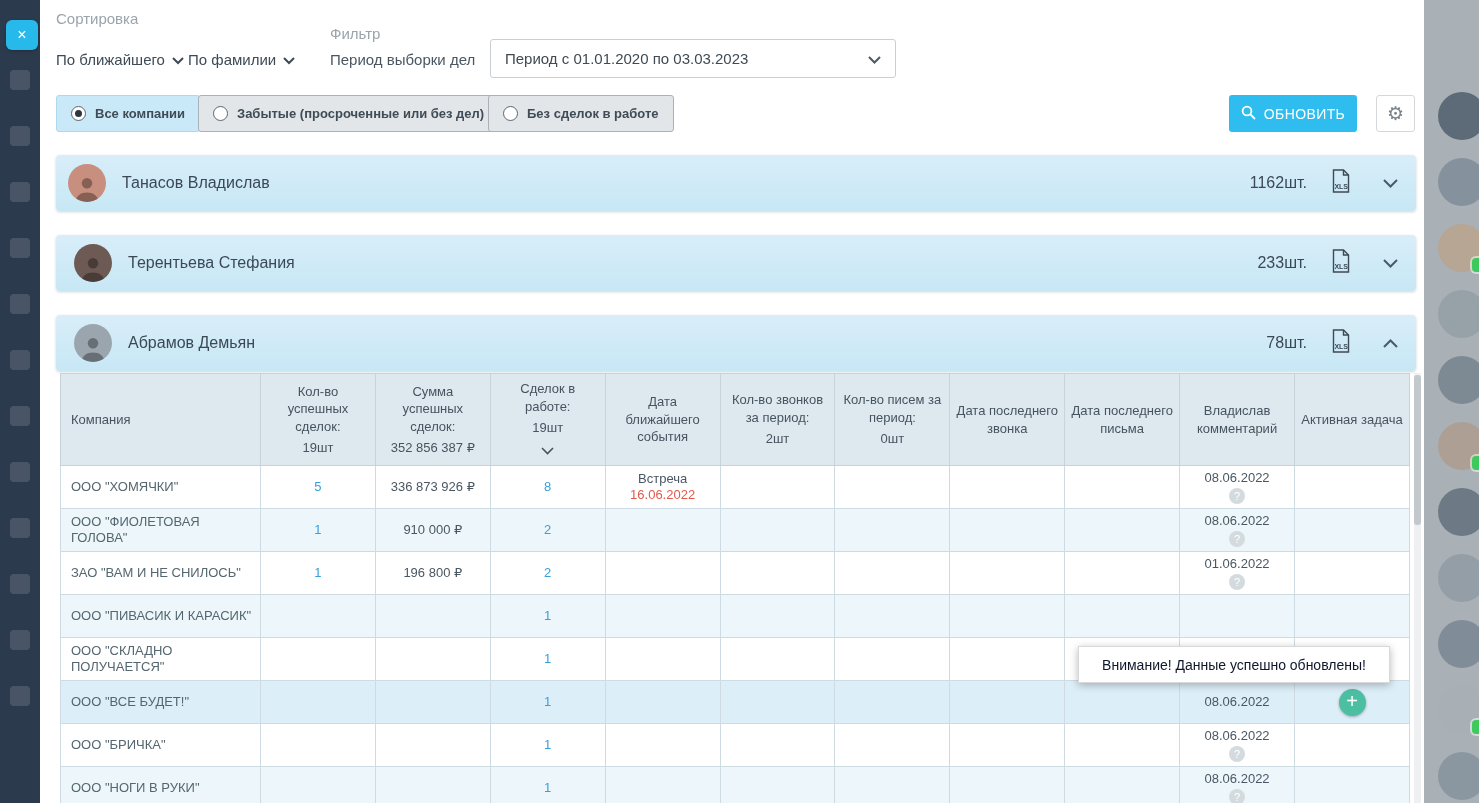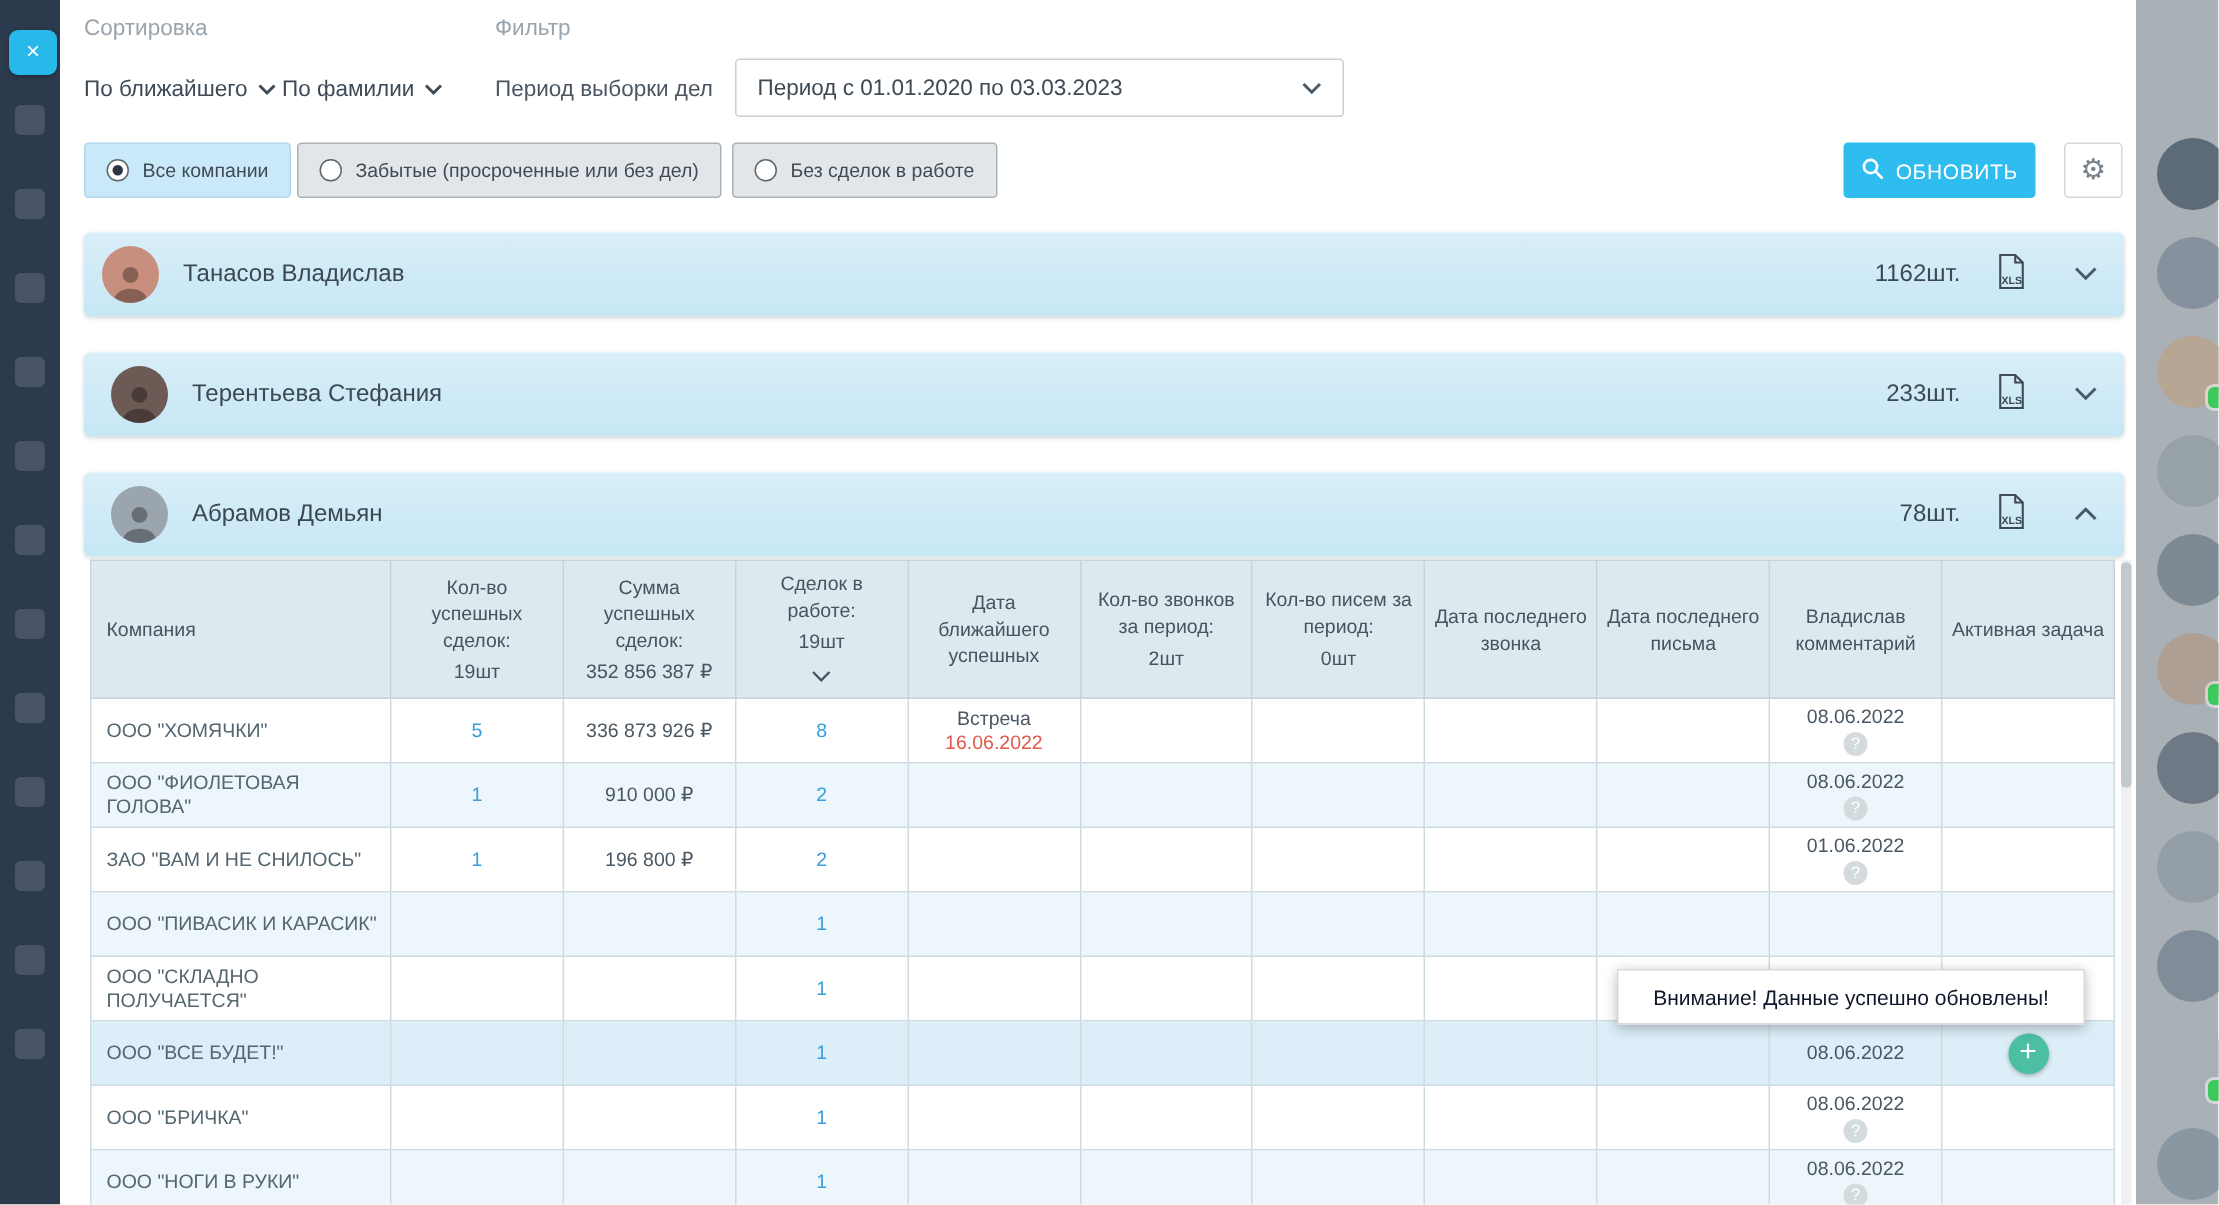--- a/index.html
+++ b/index.html
@@ -17,38 +17,38 @@
     position:absolute; left:6px; top:20px; width:32px; height:30px; background:#27b9ea; color:#fff;
     border-radius:6px; display:flex; align-items:center; justify-content:center; font-size:16px;
     cursor:pointer; z-index:6; box-shadow:0 1px 3px rgba(0,0,0,.25);
   }
 
   
   .panel { position:absolute; left:40px; top:0; width:1384px; height:803px; background:#fff; }
 
   .lbl-muted { position:absolute; color:#9aa4ac; font-size:15px; }
   .lbl-sort { left:16px; top:10px; }
-  .lbl-filter { left:290px; top:10px; }
+  .lbl-filter { left:290px; top:25px; }
 
   .sorter { position:absolute; top:51px; display:flex; align-items:center; gap:7px;
             color:#3e4b56; font-size:15px; cursor:pointer; }
   .sorter-count { left:16px; }
   .sorter-name  { left:148px; }
   .period-label { position:absolute; left:290px; top:51px; color:#4a5762; font-size:15px; }
 
   .select {
     position:absolute; left:450px; top:39px; width:406px; height:39px;
     border:1px solid #c9cfd4; border-radius:3px; background:#fff;
     display:flex; align-items:center; justify-content:space-between;
     padding:0 14px; color:#3e4a54; font-size:15px; cursor:pointer;
   }
 
   .radio {
     position:absolute; top:95px; height:37px; display:flex; align-items:center; gap:9px;
-    padding:0 14px; border-radius:3px; font-size:13px; color:#3f4c57; cursor:pointer;
+    padding:0 14px; border-radius:3px; font-size:13px; color:#3f4c57; cursor:pointer;font-weight:bold;
   }
   .radio.sel { left:16px;  background:#c9e9f8; border:1px solid #afd8ed; }
   .radio.g1  { left:158px; background:#e2e6e8; border:1px solid #a9b2b8; }
   .radio.g2  { left:448px; background:#e2e6e8; border:1px solid #a9b2b8; }
   .rc { width:15px; height:15px; border-radius:50%; border:1px solid #5c666e; background:#fff;
         display:flex; align-items:center; justify-content:center; flex:none; }
   .rc.on::after { content:""; width:7px; height:7px; border-radius:50%; background:#2b3640; }
 
   .refresh-btn {
     position:absolute; left:1189px; top:95px; width:128px; height:37px; background:#2fbcee;
@@ -299,21 +299,21 @@
           <th>
             <div>Сделок в работе:</div>
               <div class="hv">19шт</div>
             <div class="sort-ch">
               <svg width="13" height="8" viewBox="0 0 13 8">
                   <path d="M1 1l5.5 5.5L12 1" stroke="#46545f" stroke-width="1.6" fill="none"></path>
                 </svg>
             </div>
           </th>
           <th>
-              <div>Дата ближайшего успешных</div>
+              <div>Дата ближайшего события</div>
             </th>
           <th>
             <div>Кол-во звонков за период:</div>
               <div class="hv">2шт</div>
           </th>
           <th>
             <div>Кол-во писем за период:</div>
               <div class="hv">0шт</div>
           </th>
           <th>

